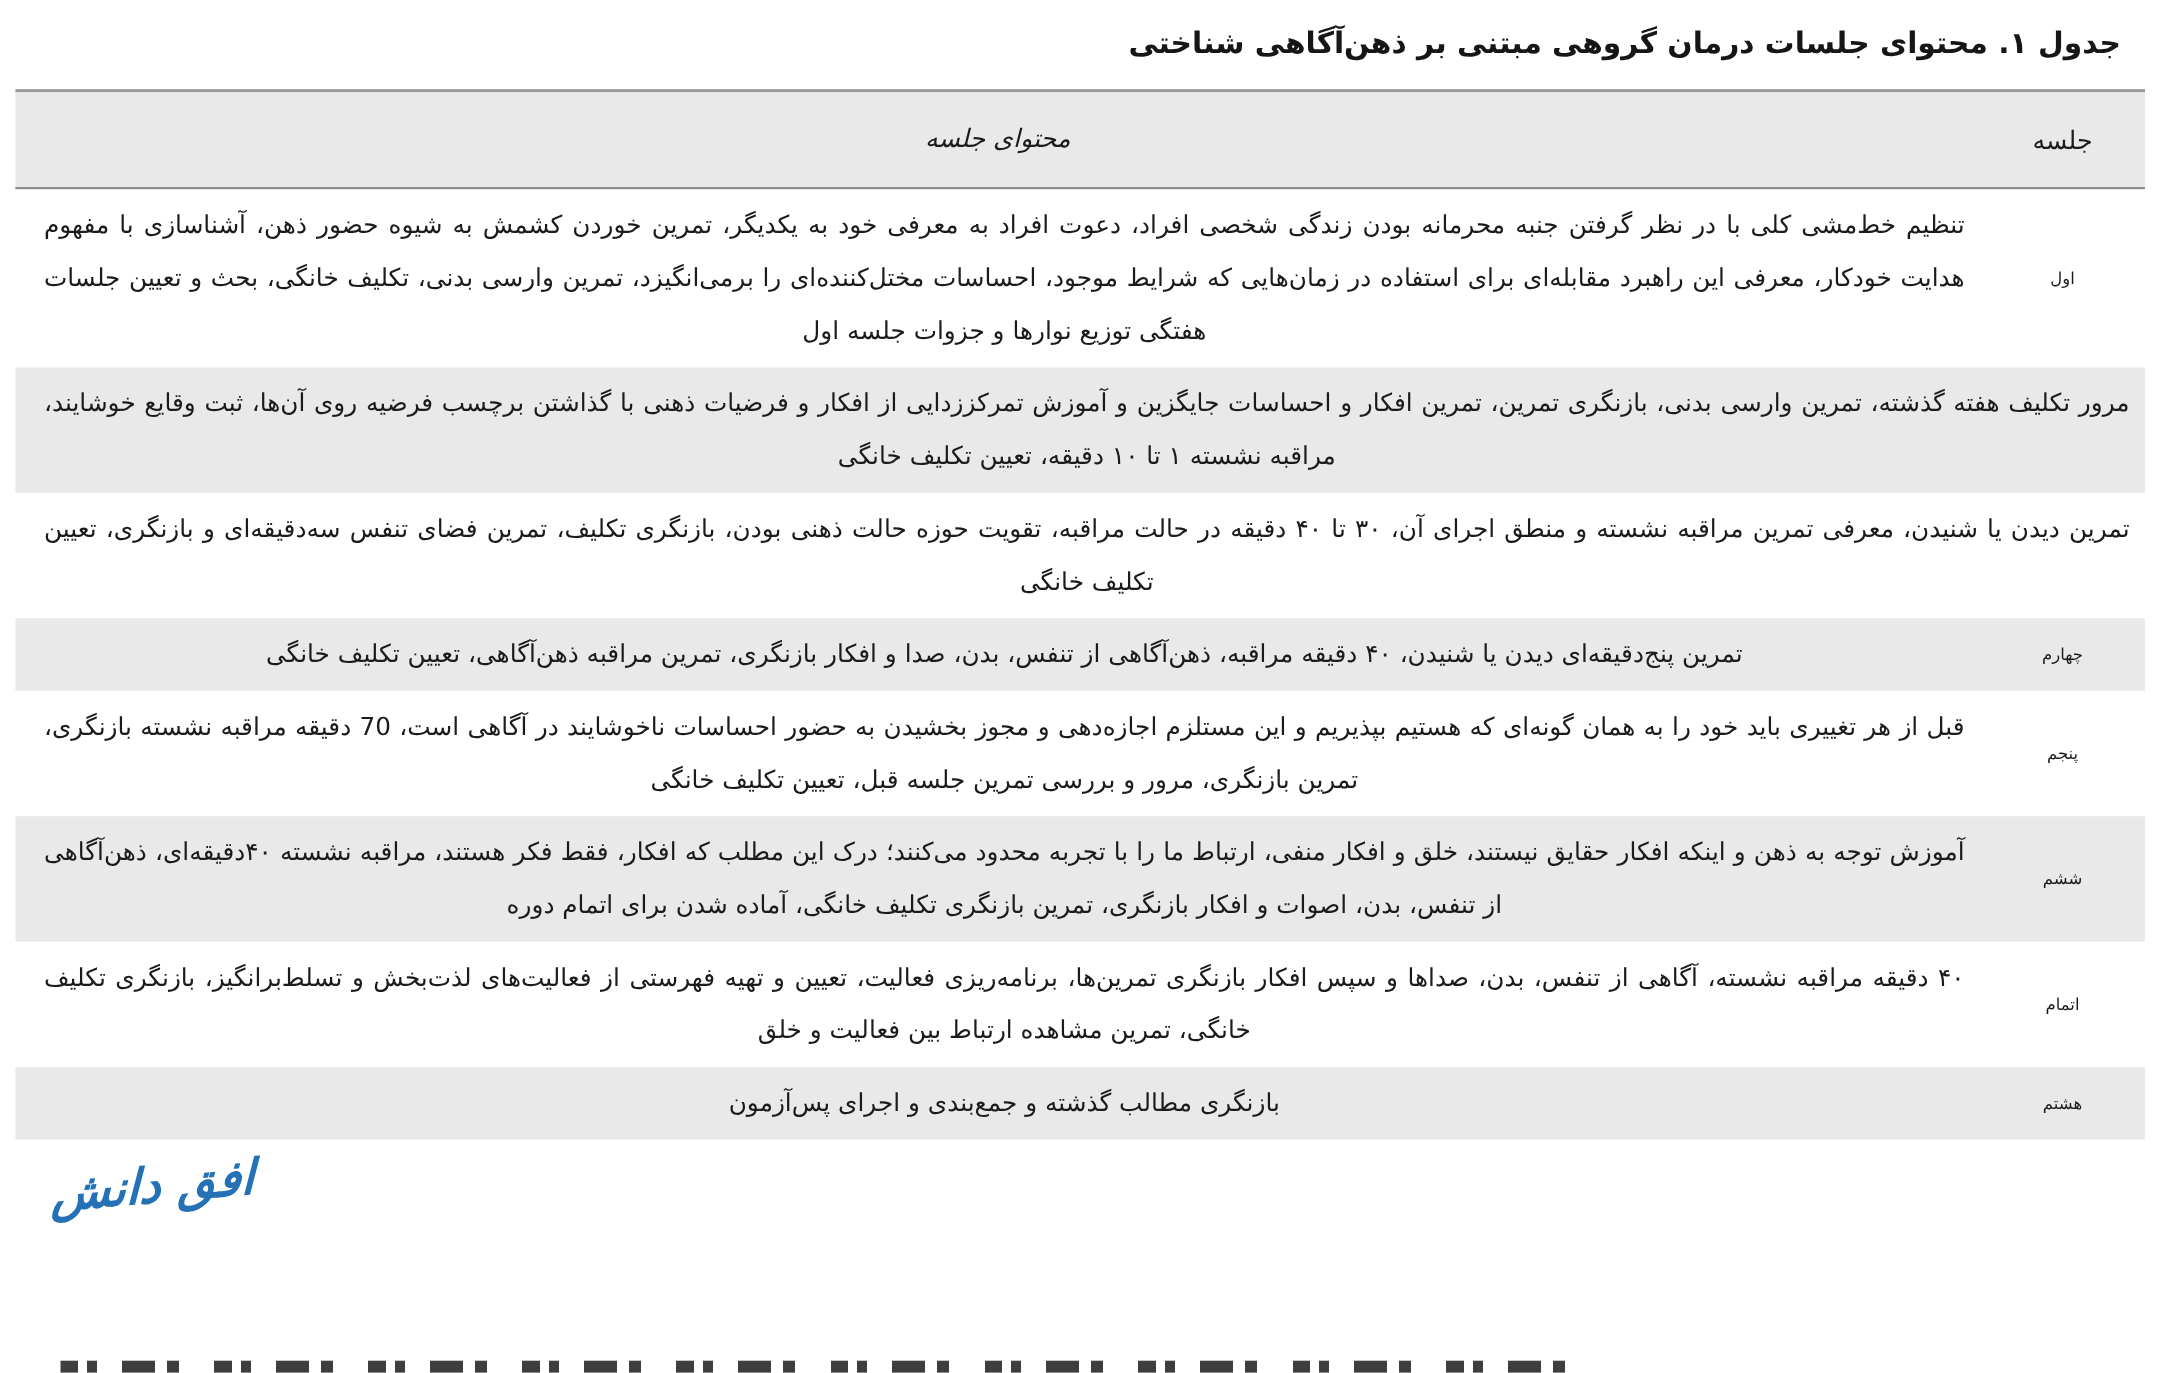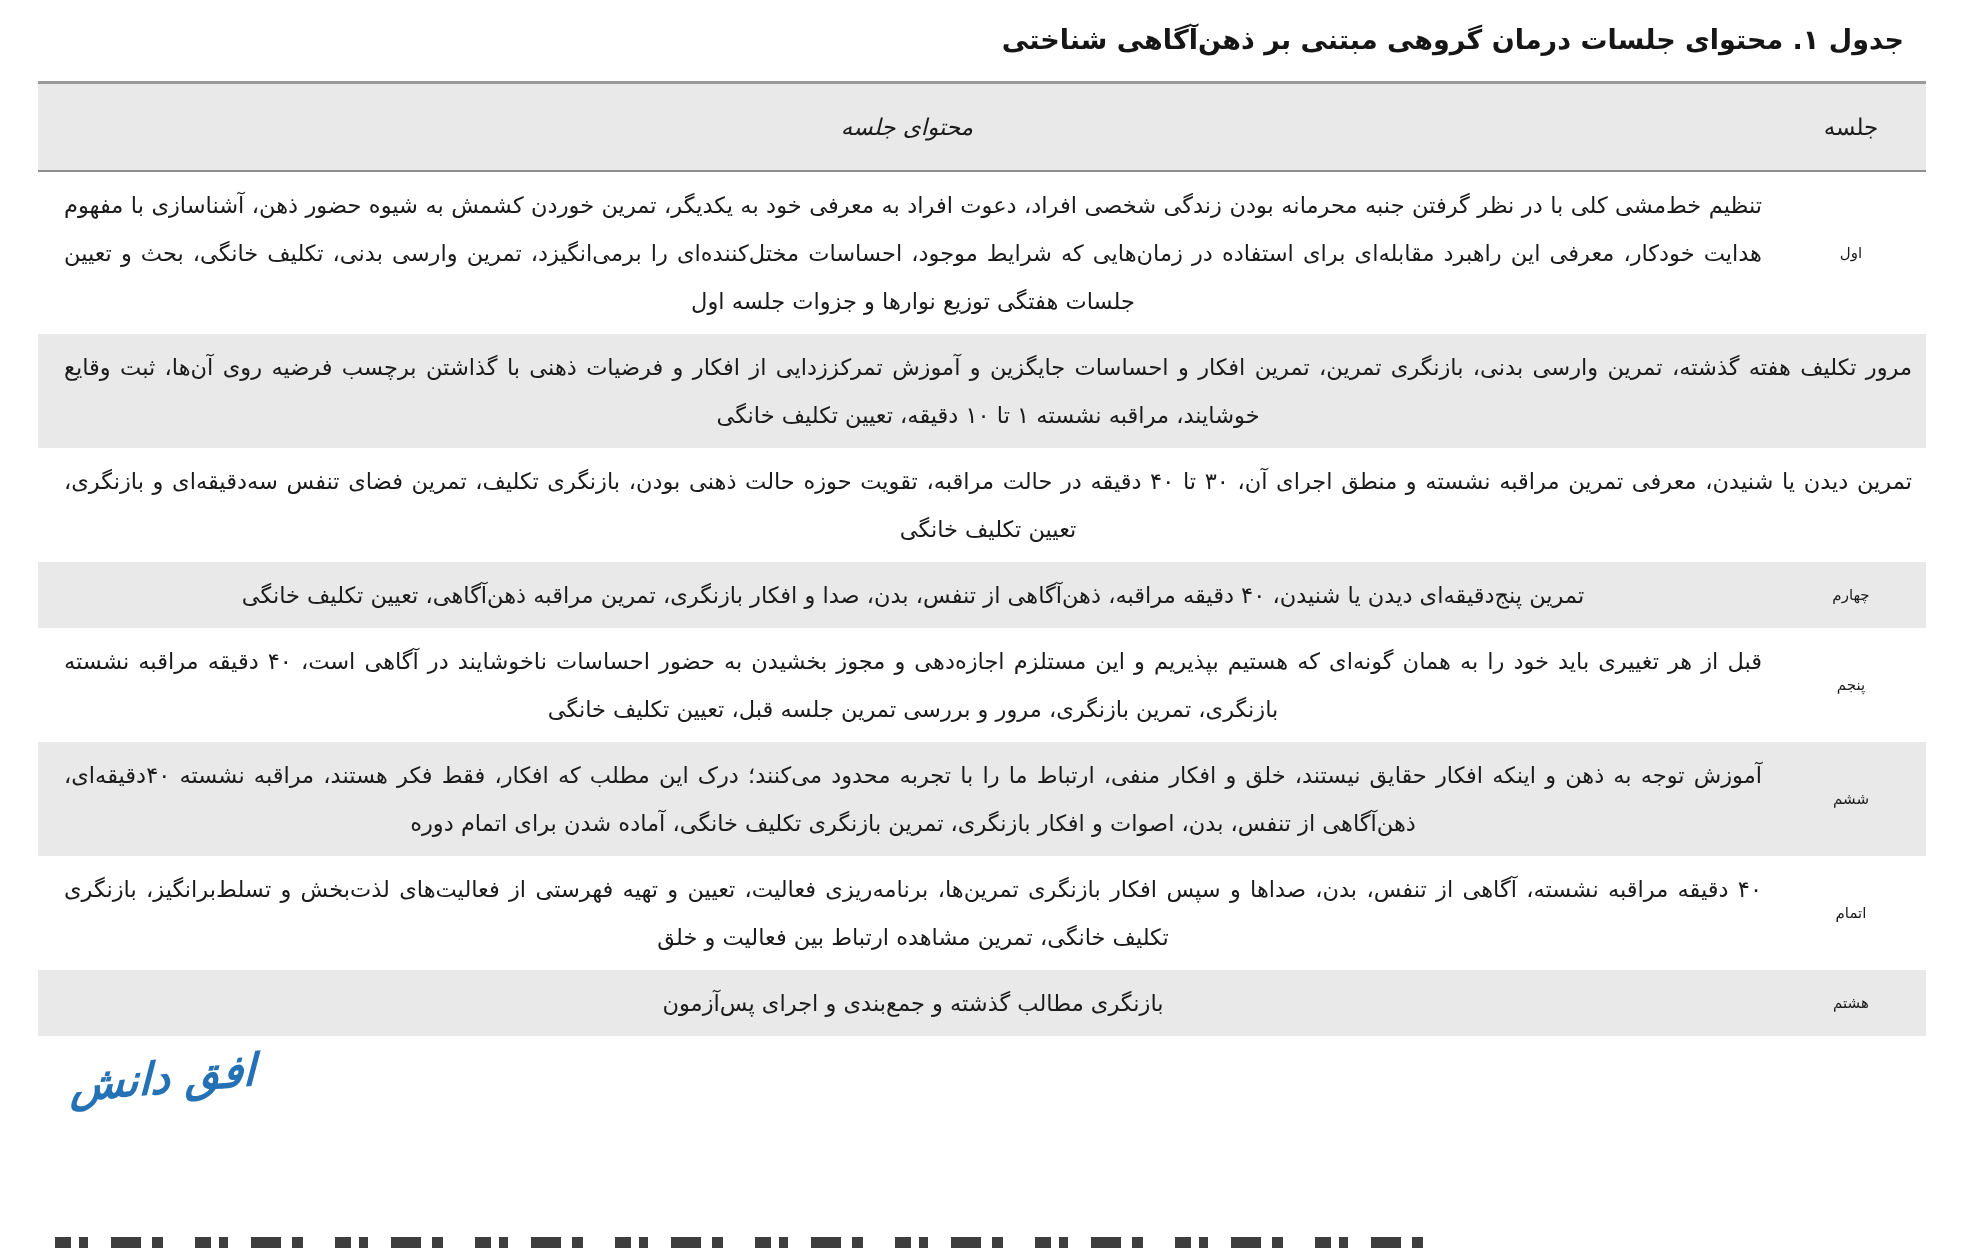--- a/index.html
+++ b/index.html
@@ -8,21 +8,21 @@
     background: #ffffff;
     width: 1964px;
     height: 1248px;
     overflow: hidden;
     direction: rtl;
     font-family: "DejaVu Sans", sans-serif;
     color: #1b1b1b;
     position: relative;
   }
   .page {
-    padding: 0 38px;
+    padding: 0 14px;
     position: relative;
   }
   .table-title {
     font-size: 27px;
     font-weight: bold;
     text-align: right;
     padding: 24px 22px 26px 0;
     color: #161616;
   }
   .mtable {
@@ -125,21 +125,21 @@
         </div>
         <div class="row">
           <div class="cell-content">تمرین دیدن یا شنیدن، معرفی تمرین مراقبه نشسته و منطق اجرای آن، ۳۰ تا ۴۰ دقیقه در حالت مراقبه، تقویت حوزه حالت ذهنی بودن، بازنگری تکلیف، تمرین فضای تنفس سه‌دقیقه‌ای و بازنگری، تعیین تکلیف خانگی</div>
         </div>
         <div class="row shaded">
           <div class="cell-session">چهارم</div>
           <div class="cell-content">تمرین پنج‌دقیقه‌ای دیدن یا شنیدن، ۴۰ دقیقه مراقبه، ذهن‌آگاهی از تنفس، بدن، صدا و افکار بازنگری، تمرین مراقبه ذهن‌آگاهی، تعیین تکلیف خانگی</div>
         </div>
         <div class="row">
           <div class="cell-session">پنجم</div>
-          <div class="cell-content">قبل از هر تغییری باید خود را به همان گونه‌ای که هستیم بپذیریم و این مستلزم اجازه‌دهی و مجوز بخشیدن به حضور احساسات ناخوشایند در آگاهی است، ۴۰ دقیقه مراقبه نشسته بازنگری، تمرین بازنگری، مرور و بررسی تمرین جلسه قبل، تعیین تکلیف خانگی</div>
+          <div class="cell-content">قبل از هر تغییری باید خود را به همان گونه‌ای که هستیم بپذیریم و این مستلزم اجازه‌دهی و مجوز بخشیدن به حضور احساسات ناخوشایند در آگاهی است، 70 دقیقه مراقبه نشسته بازنگری، تمرین بازنگری، مرور و بررسی تمرین جلسه قبل، تعیین تکلیف خانگی</div>
         </div>
         <div class="row shaded">
           <div class="cell-session">ششم</div>
           <div class="cell-content">آموزش توجه به ذهن و اینکه افکار حقایق نیستند، خلق و افکار منفی، ارتباط ما را با تجربه محدود می‌کنند؛ درک این مطلب که افکار، فقط فکر هستند، مراقبه نشسته ۴۰دقیقه‌ای، ذهن‌آگاهی از تنفس، بدن، اصوات و افکار بازنگری، تمرین بازنگری تکلیف خانگی، آماده شدن برای اتمام دوره</div>
         </div>
         <div class="row">
           <div class="cell-session">اتمام</div>
           <div class="cell-content">۴۰ دقیقه مراقبه نشسته، آگاهی از تنفس، بدن، صداها و سپس افکار بازنگری تمرین‌ها، برنامه‌ریزی فعالیت، تعیین و تهیه فهرستی از فعالیت‌های لذت‌بخش و تسلط‌برانگیز، بازنگری تکلیف خانگی، تمرین مشاهده ارتباط بین فعالیت و خلق</div>
         </div>
         <div class="row shaded">

